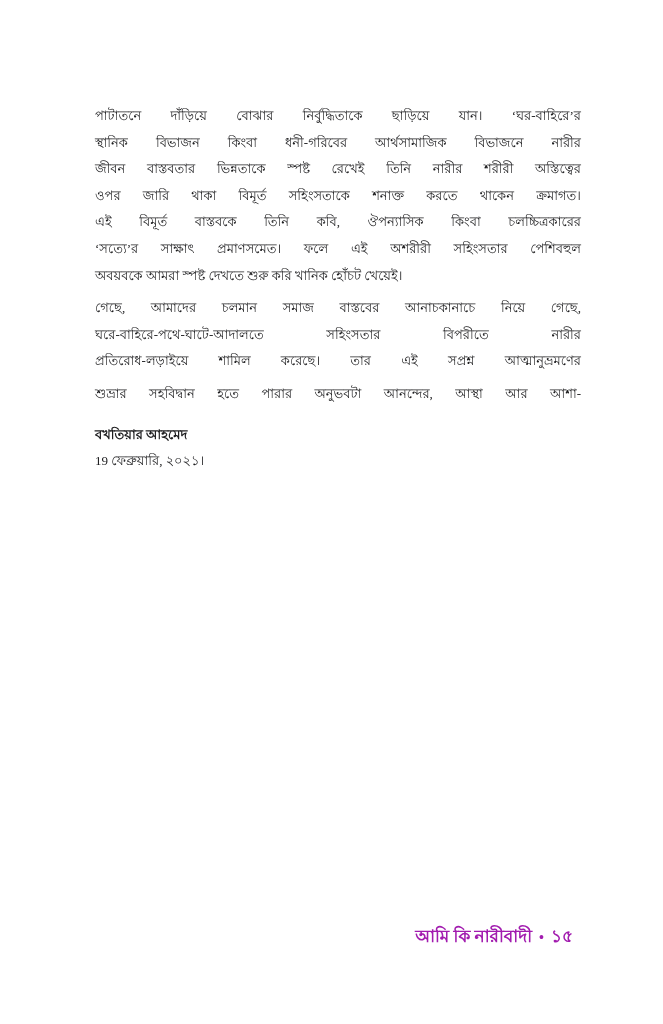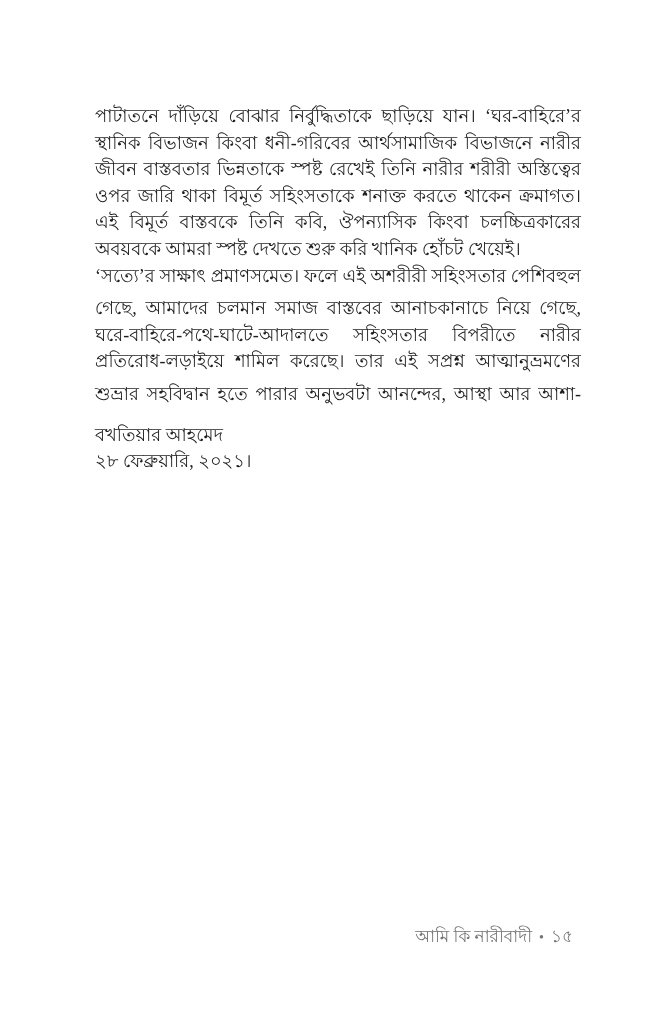--- a/index.html
+++ b/index.html
@@ -15,77 +15,78 @@
     background: #ffffff;
     overflow: hidden;
     font-family: "Liberation Serif", "DejaVu Serif", serif;
   }
   .text-block {
     position: absolute;
     left: 95px;
     top: 103px;
     width: 486px;
     color: #1d1d1f;
-    font-size: 18px;
+    font-size: 13px;
     line-height: 26.6px;
   }
   .para { margin: 0 0 6px 0; }
   .line { white-space: normal; }
   .line.justify {
     text-align: justify;
     text-align-last: justify;
   }
   .signature { margin-top: 14px; }
-  .sig-name { font-weight: normal; }
+  .sig-name { font-weight: bold; }
   .footer {
     position: absolute;
     top: 926px;
     right: 90px;
     display: flex;
     align-items: center;
     gap: 7px;
     font-size: 17px;
     line-height: 22px;
-    color: #737373;
+    color: #a21caf;
+    font-weight: bold;
   }
   .footer .bullet {
     font-size: 14px;
     position: relative;
     top: 1px;
   }
 </style>
 </head>
 <body>
 
 <div class="page">
 
   <div class="text-block">
     <section id="paragraphs">
         <div class="para">
           <div class="line justify">পাটাতনে দাঁড়িয়ে বোঝার নির্বুদ্ধিতাকে ছাড়িয়ে যান। ‘ঘর-বাহিরে’র</div>
           <div class="line justify">স্থানিক বিভাজন কিংবা ধনী-গরিবের আর্থসামাজিক বিভাজনে নারীর</div>
           <div class="line justify">জীবন বাস্তবতার ভিন্নতাকে স্পষ্ট রেখেই তিনি নারীর শরীরী অস্তিত্বের</div>
           <div class="line justify">ওপর জারি থাকা বিমূর্ত সহিংসতাকে শনাক্ত করতে থাকেন ক্রমাগত।</div>
           <div class="line justify">এই বিমূর্ত বাস্তবকে তিনি কবি, ঔপন্যাসিক কিংবা চলচ্চিত্রকারের</div>
+          <div class="line justify">‘সত্যে’র সাক্ষাৎ প্রমাণসমেত। ফলে এই অশরীরী সহিংসতার পেশিবহুল</div>
           <div class="line">অবয়বকে আমরা স্পষ্ট দেখতে শুরু করি খানিক হোঁচট খেয়েই।</div>
-          <div class="line justify">‘সত্যে’র সাক্ষাৎ প্রমাণসমেত। ফলে এই অশরীরী সহিংসতার পেশিবহুল</div>
         </div>
         <div class="para">
           <div class="line justify">গেছে, আমাদের চলমান সমাজ বাস্তবের আনাচকানাচে নিয়ে গেছে,</div>
           <div class="line justify">ঘরে-বাহিরে-পথে-ঘাটে-আদালতে সহিংসতার বিপরীতে নারীর</div>
           <div class="line justify">প্রতিরোধ-লড়াইয়ে শামিল করেছে। তার এই সপ্রশ্ন আত্মানুভ্রমণের</div>
         </div>
         <div class="para">
           <div class="line justify">শুভ্রার সহবিদ্বান হতে পারার অনুভবটা আনন্দের, আস্থা আর আশা-</div>
         </div>
       </section>
 
     <div class="para signature">
       <div class="line sig-name">বখতিয়ার আহমেদ</div>
-      <div class="line">২৮ ফেব্রুয়ারি, ২০২১।</div>
+      <div class="line">19 ফেব্রুয়ারি, ২০২১।</div>
     </div>
   </div>
 
   <div class="footer">
     <span>আমি কি নারীবাদী</span>
     <span class="bullet">•</span>
     <span>১৫</span>
   </div>
 
 </div>

